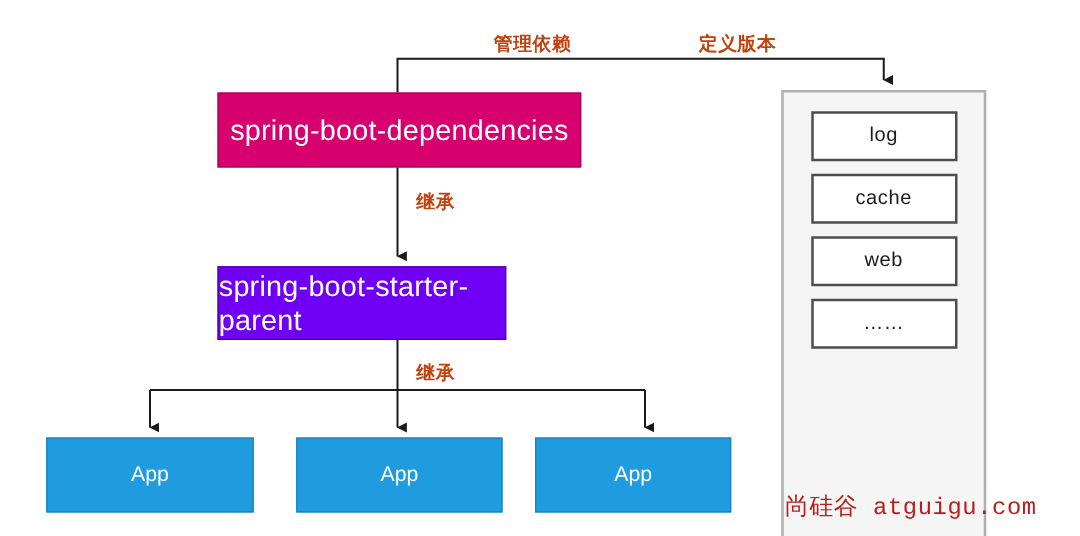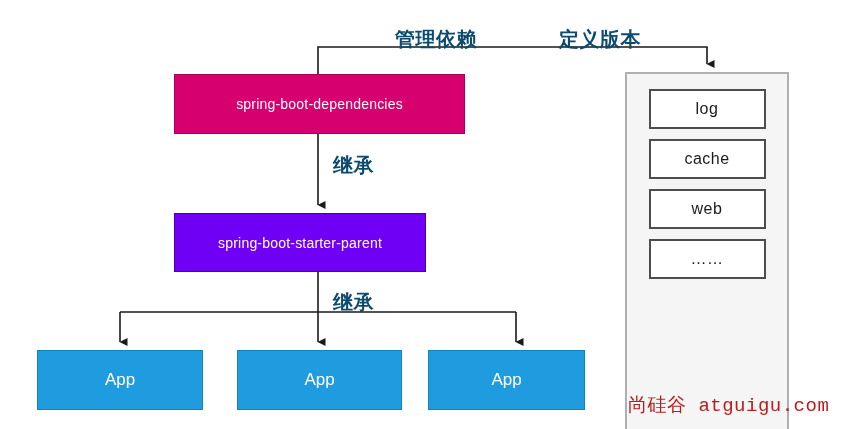--- a/index.html
+++ b/index.html
@@ -20,48 +20,48 @@
   .svg-layer {
     position: absolute;
     left: 0;
     top: 0;
     width: 864px;
     height: 429px;
     pointer-events: none;
   }
   .edge-label {
     position: absolute;
-    font-size: 20px;
+    font-size: 15px;
     font-weight: bold;
-    color: #0c4a6e;
+    color: #c2410c;
     white-space: nowrap;
     letter-spacing: 0.5px;
   }
   .node-box {
     position: absolute;
     box-sizing: border-box;
     display: flex;
     align-items: center;
     justify-content: center;
     color: #ffffff;
-    font-size: 14px;
+    font-size: 23px;
     letter-spacing: 0.2px;
   }
   #node-dependencies {
     left: 174px;
     top: 74px;
     width: 291px;
     height: 60px;
     background: #d6006e;
     border: 1px solid #a8005a;
   }
   #node-starter-parent {
     left: 174px;
     top: 213px;
-    width: 252px;
+    width: 231px;
     height: 59px;
     background: #7000f5;
     border: 1px solid #4a00a8;
   }
   .app-box {
     position: absolute;
     top: 350px;
     height: 60px;
     box-sizing: border-box;
     background: #1f9ce0;

